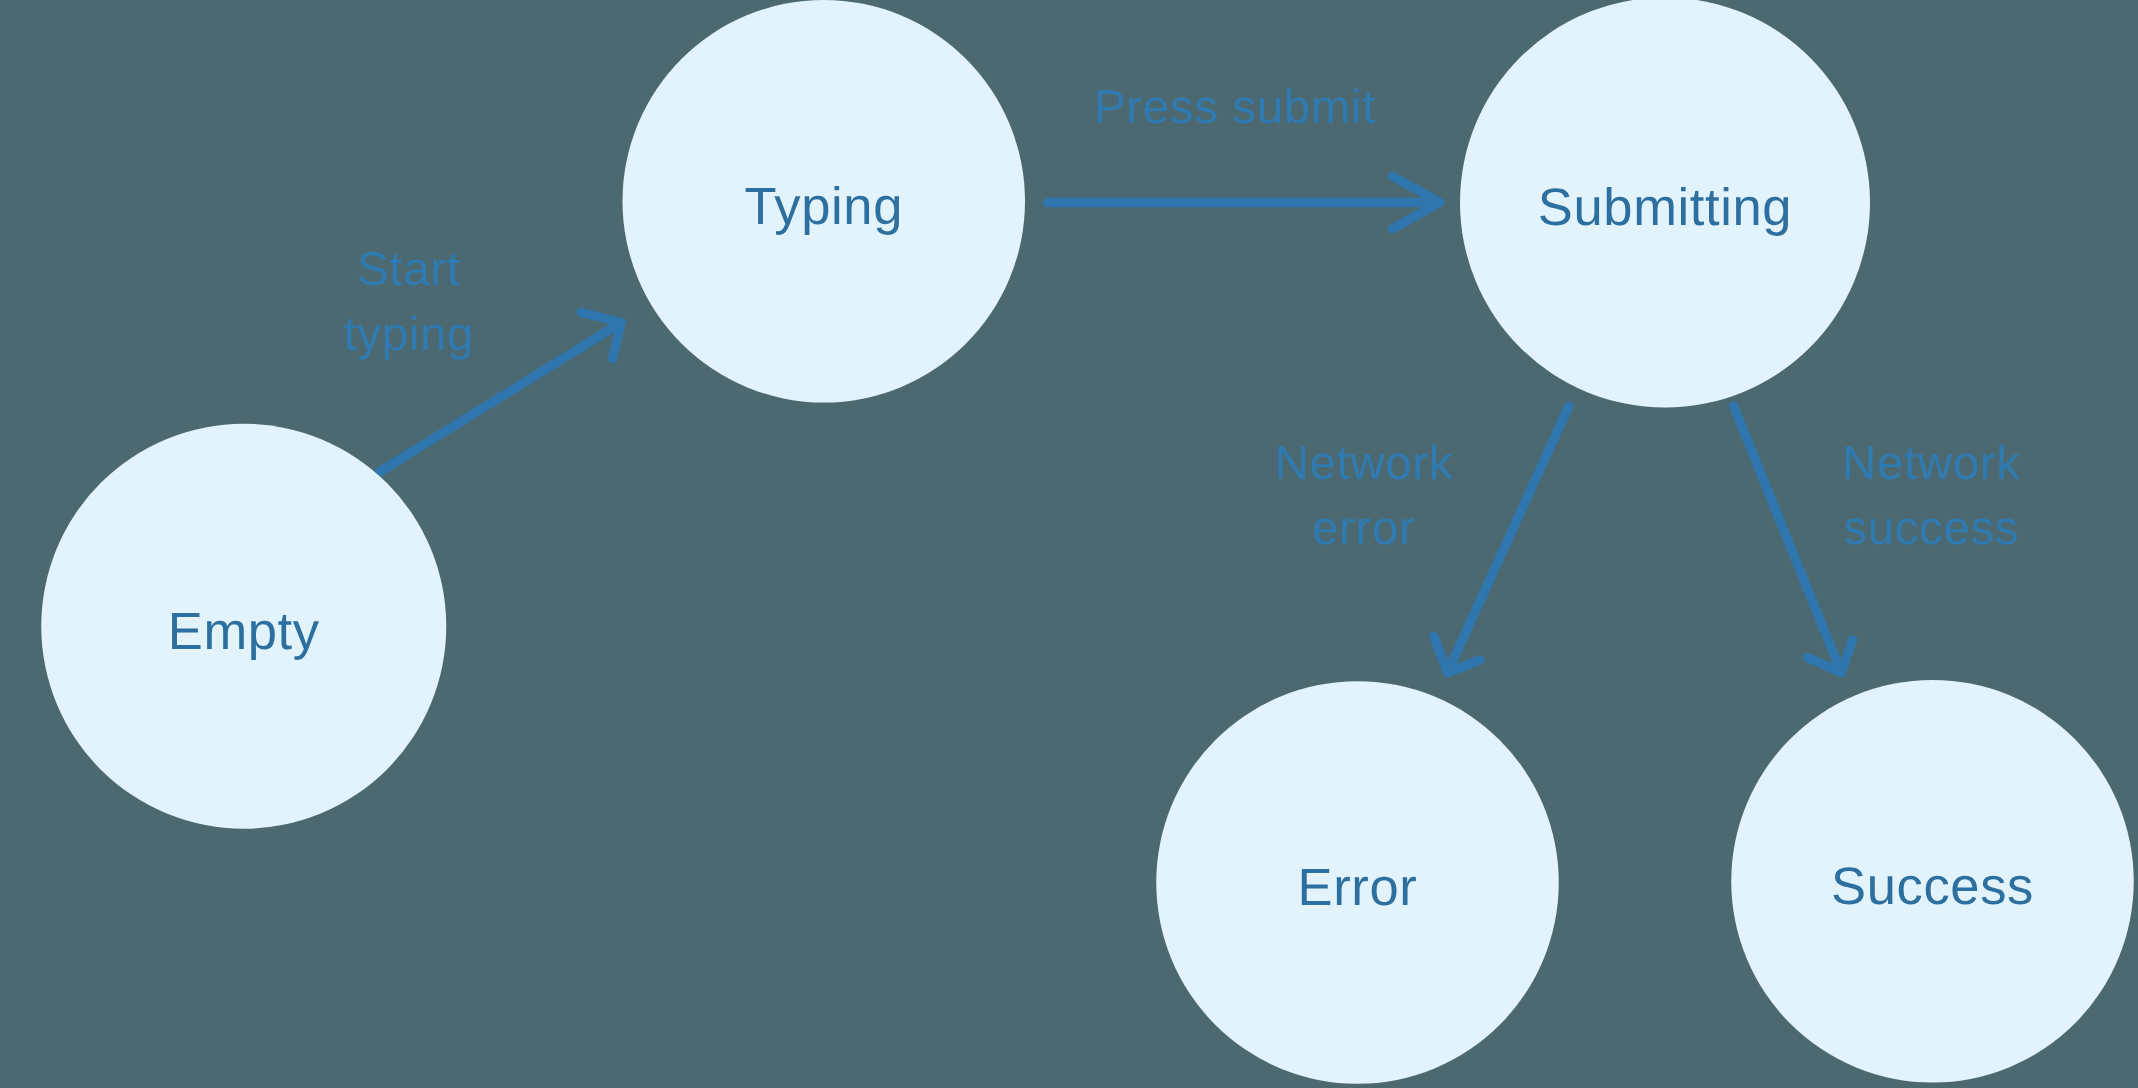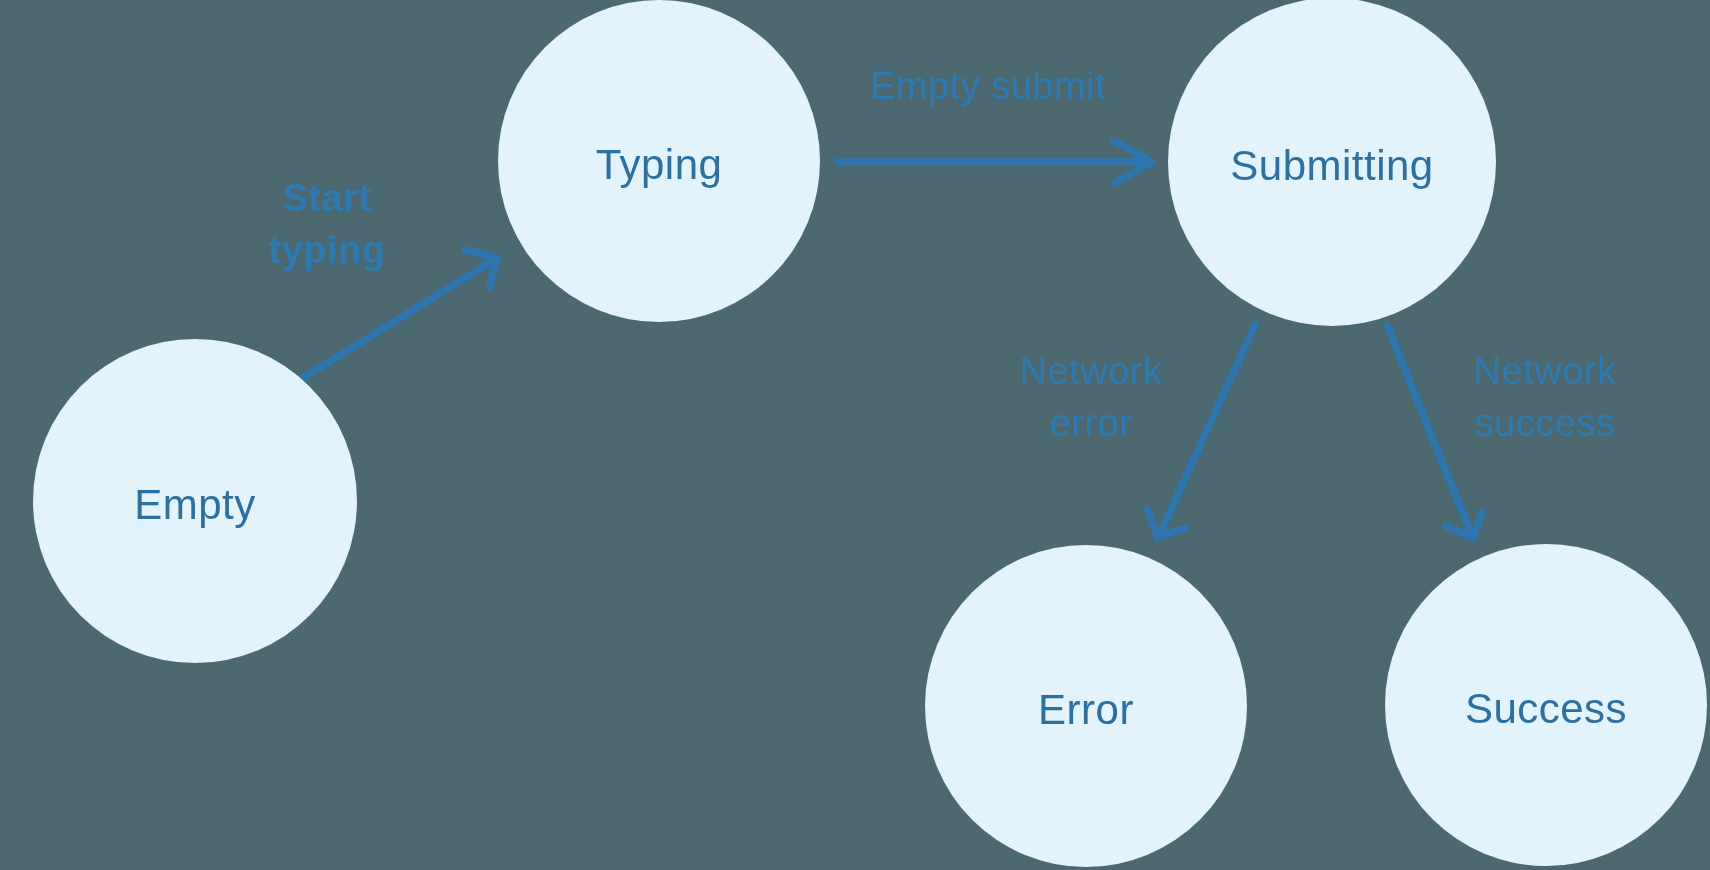--- a/index.html
+++ b/index.html
@@ -51,21 +51,21 @@
     position: absolute;
     transform: translate(-50%, -50%);
     text-align: center;
     color: #2f7bb1;
     font-size: 38px;
     line-height: 52px;
     letter-spacing: 0.5px;
     white-space: nowrap;
   }
   .edge-label span { display: block; }
-  .label-start-typing    { left:  327px; top: 224px; font-weight: bold; }
+  .label-start-typing    { left:  327px; top: 242px; }
   .label-press-submit    { left:  988px; top:  86px; }
   .label-network-error   { left: 1091px; top: 397px; }
   .label-network-success { left: 1545px; top: 397px; }
 </style>
 </head>
 <body>
 
 <div id="stage">
 
   <svg id="edges-svg" viewBox="0 0 1710 870" xmlns="http://www.w3.org/2000/svg">
@@ -101,21 +101,21 @@
   </div>
   <div class="node node-success">
     <span>Success</span>
   </div>
 
   <div class="edge-label label-start-typing">
     <span>Start</span>
     <span>typing</span>
   </div>
   <div class="edge-label label-press-submit">
-    <span>Empty submit</span>
+    <span>Press submit</span>
   </div>
   <div class="edge-label label-network-error">
     <span>Network</span>
     <span>error</span>
   </div>
   <div class="edge-label label-network-success">
     <span>Network</span>
     <span>success</span>
   </div>
 

